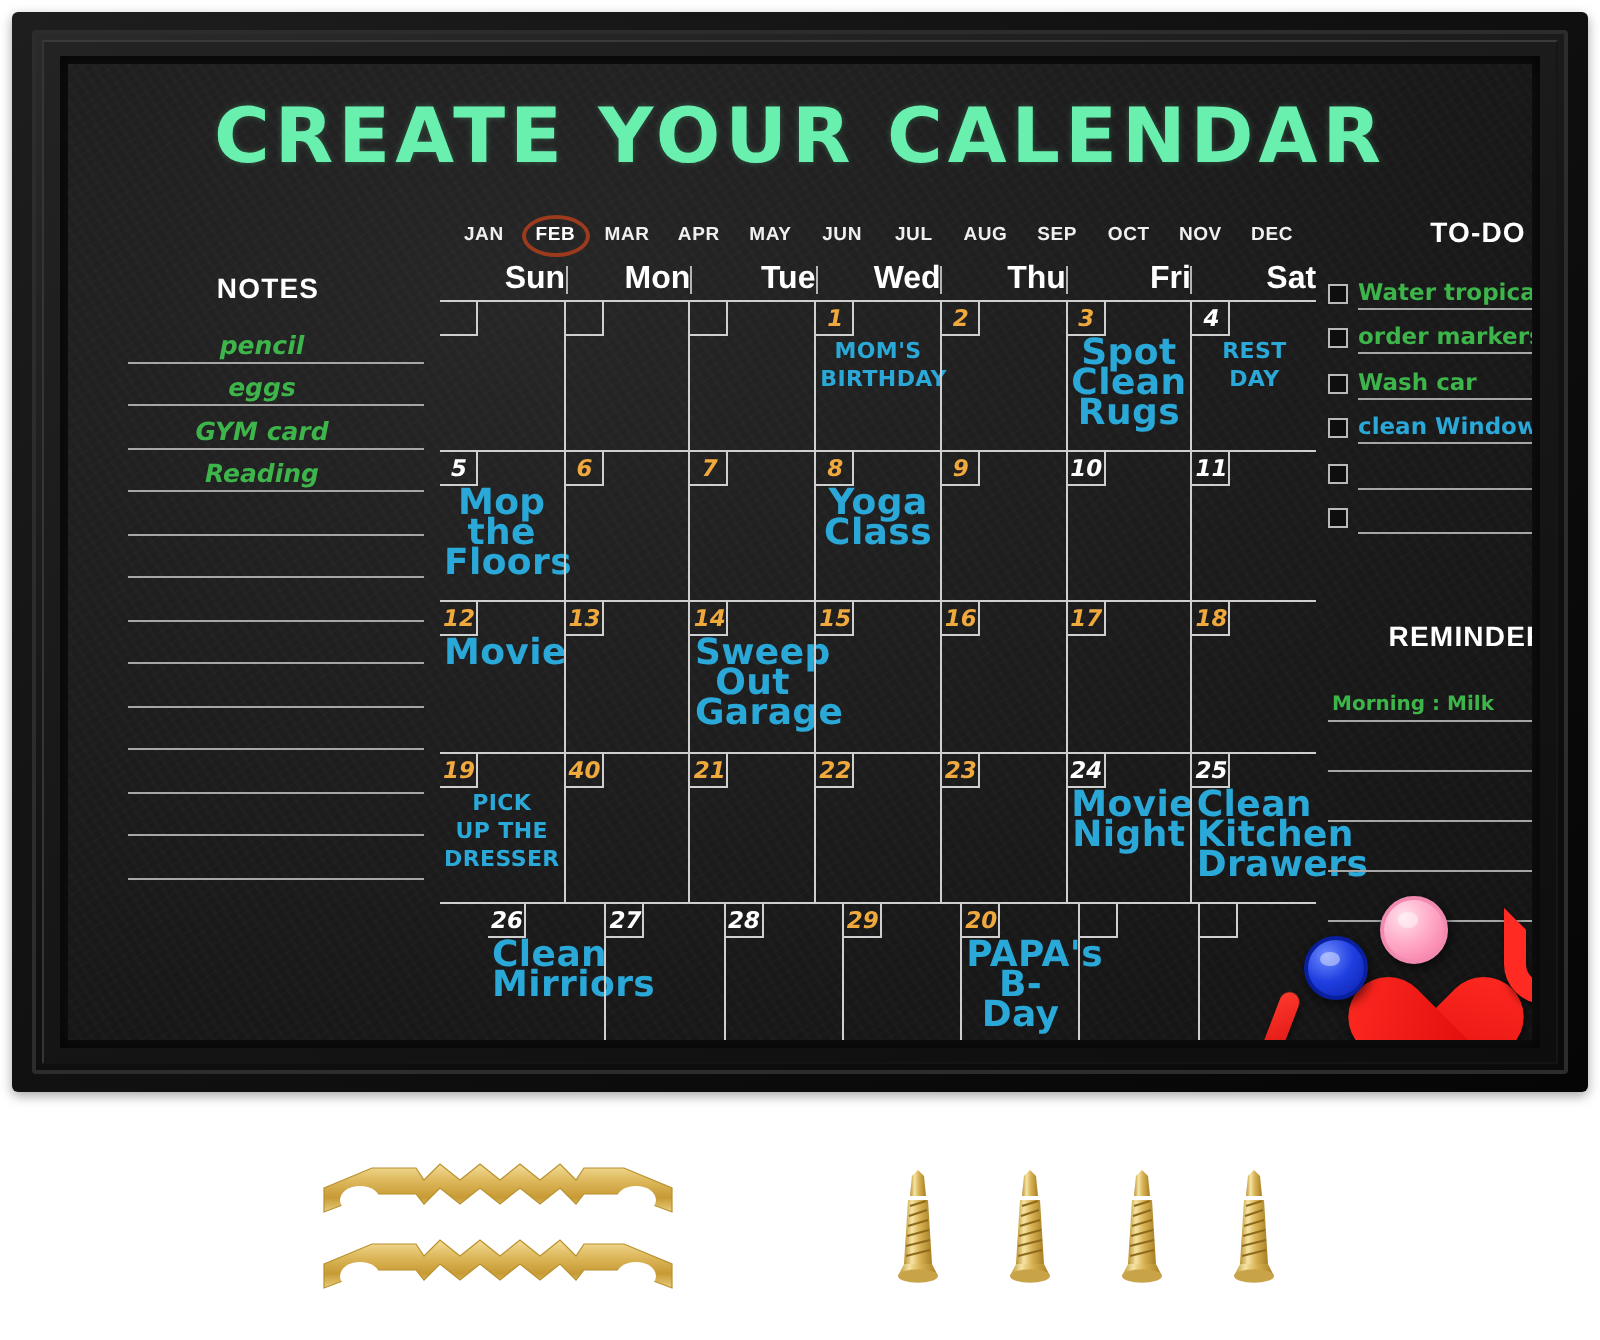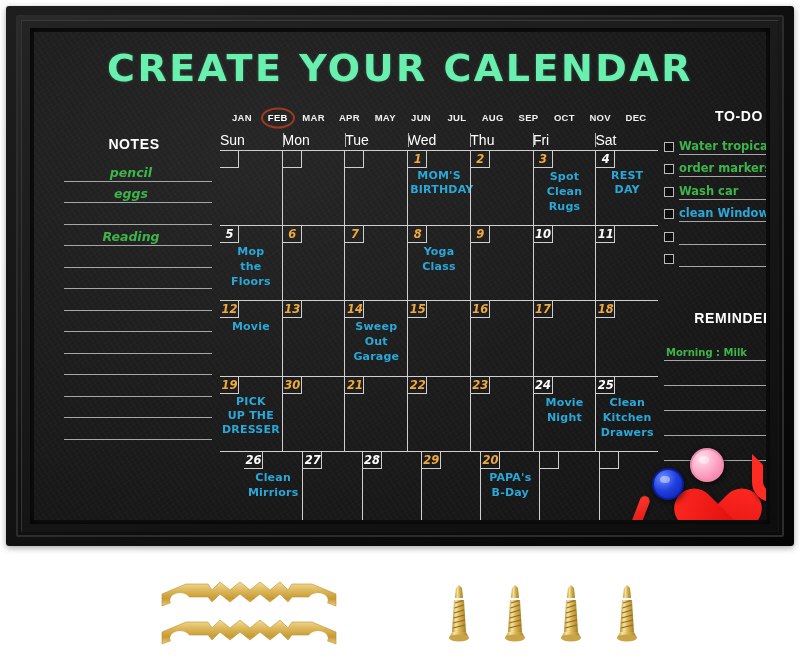--- a/index.html
+++ b/index.html
@@ -126,21 +126,21 @@
     transform:translate(-50%,-50%);
     width:30px;height:17px;border:2.2px solid #9c3a1e;border-radius:50%;
   }
 
   
   .cal{
     position:absolute;left:186px;top:98px;width:438px;height:392px;z-index:2;
   }
   .dows{display:flex;height:20px;}
   .dow{
-    flex:1;text-align:left;color:#ffffff;font-size:14px;font-weight:normal;
+    flex:1;text-align:right;color:#ffffff;font-size:16px;font-weight:bold;
     line-height:20px;position:relative;
   }
   .dow + .dow::before{
     content:"";position:absolute;left:0;top:3px;bottom:3px;
     border-left:1.5px solid #b4b4b4;
   }
   .grid{
     position:absolute;left:0;right:0;top:20px;bottom:0;
     border-top:1.5px solid #cfcfcf;
   }
@@ -158,21 +158,21 @@
     line-height:17px;text-align:center;
     font-size:11.5px;font-weight:bold;font-style:italic;
     font-family:"DejaVu Sans", sans-serif;
   }
   .d-white{color:#ffffff;}
   .d-gold{color:#f0a93c;}
   .event{
     position:absolute;left:2px;right:2px;top:18px;
     text-align:center;color:#2aa8d8;font-weight:bold;
     font-family:"DejaVu Sans", sans-serif;
-    font-size:11px;line-height:15px;letter-spacing:.2px;
+    font-size:18px;line-height:15px;letter-spacing:.2px;
   }
   .event.sm{font-size:11px;line-height:14px;}
 
   
   .decor{position:absolute;left:598px;top:408px;width:190px;height:120px;z-index:6;}
   .heart{
     position:absolute;left:30px;top:22px;width:76px;height:72px;
     filter:drop-shadow(1px 3px 3px rgba(0,0,0,.6));
   }
   .heart::before,.heart::after{
@@ -240,20 +240,21 @@
         <div class="notes-lines" id="notes-lines">
             <div class="note-row">
               <div class="note-text">pencil</div>
               <div class="note-line"></div>
             </div>
             <div class="note-row">
               <div class="note-text">eggs</div>
               <div class="note-line"></div>
             </div>
             <div class="note-row">
+              <div class="note-text">GYM card</div>
               <div class="note-line"></div>
             </div>
             <div class="note-row">
               <div class="note-text">Reading</div>
               <div class="note-line"></div>
             </div>
             <div class="note-row">
               <div class="note-line"></div>
             </div>
             <div class="note-row">
@@ -404,21 +405,21 @@
               </div>
             </div>
             <div class="wk">
               <div class="cell">
                 <div class="datebox"></div>
                 <div class="datenum d-gold">19</div>
                 <div class="event sm">PICK<br>UP THE<br>DRESSER</div>
               </div>
               <div class="cell">
                 <div class="datebox"></div>
-                <div class="datenum d-gold">30</div>
+                <div class="datenum d-gold">40</div>
               </div>
               <div class="cell">
                 <div class="datebox"></div>
                 <div class="datenum d-gold">21</div>
               </div>
               <div class="cell">
                 <div class="datebox"></div>
                 <div class="datenum d-gold">22</div>
               </div>
               <div class="cell">

